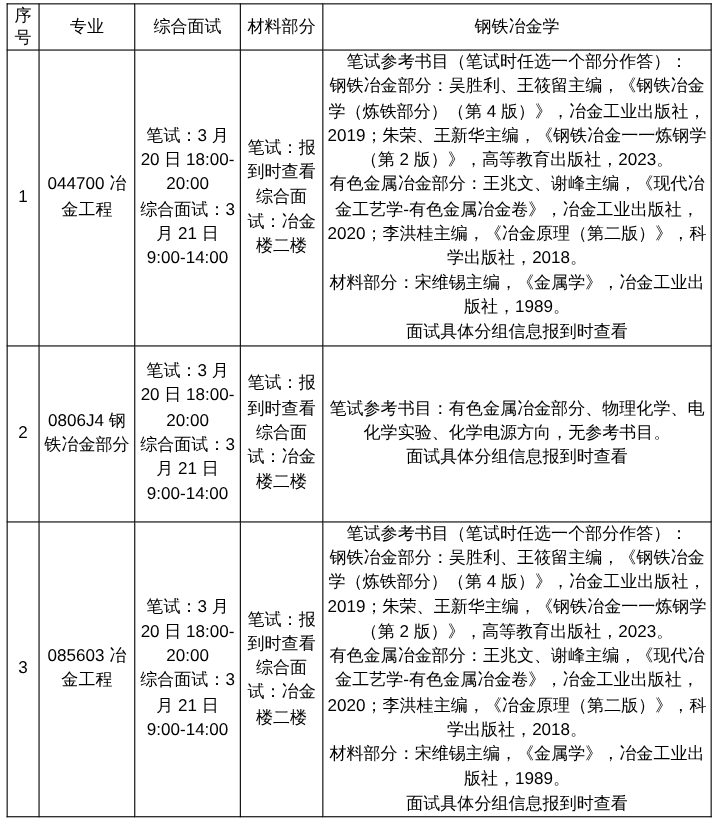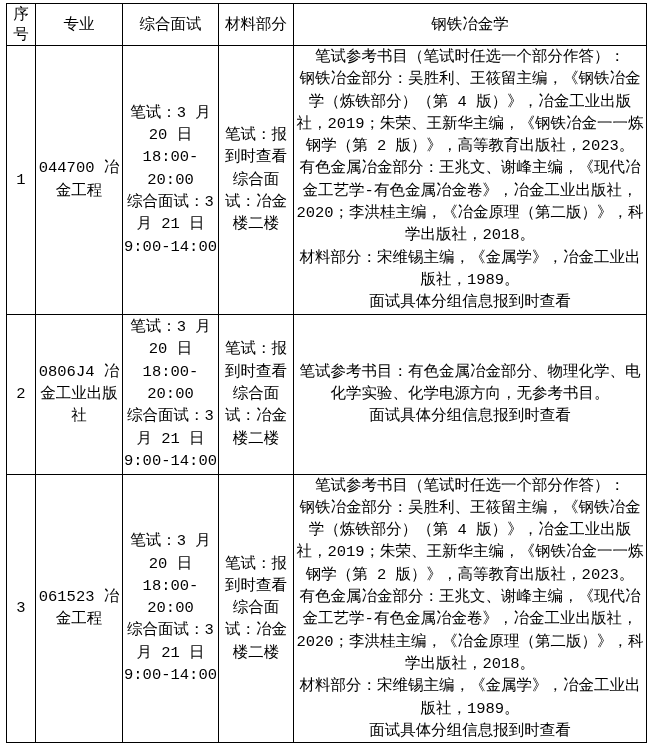--- a/index.html
+++ b/index.html
@@ -6,21 +6,21 @@
     margin: 0;
     padding: 0;
     background: #ffffff;
   }
   .page {
     width: 652px;
     height: 744px;
     background: #ffffff;
     box-sizing: border-box;
     padding: 3px 6px 5px 6px;
-    font-family: Liberation Mono, monospace;
+    font-family: Liberation Sans, sans-serif;
     color: #000000;
   }
   table.sched {
     border-collapse: collapse;
     table-layout: fixed;
     width: 640px;
     font-size: 15.5px;
     line-height: 22.3px;
     color: #000000;
     border: 1px solid #000000;
@@ -85,31 +85,31 @@
         <td class="c-loc">笔试：报到时查看
 综合面试：冶金楼二楼</td>
         <td class="c-notes">笔试参考书目（笔试时任选一个部分作答）：
 钢铁冶金部分：吴胜利、王筱留主编，《钢铁冶金学（炼铁部分）（第 4 版）》，冶金工业出版社，2019；朱荣、王新华主编，《钢铁冶金一一炼钢学（第 2 版）》，高等教育出版社，2023。
 有色金属冶金部分：王兆文、谢峰主编，《现代冶金工艺学-有色金属冶金卷》，冶金工业出版社，2020；李洪桂主编，《冶金原理（第二版）》，科学出版社，2018。
 材料部分：宋维锡主编，《金属学》，冶金工业出版社，1989。
 面试具体分组信息报到时查看</td>
       </tr>
       <tr class="row2">
         <td class="c-index">2</td>
-        <td class="c-major">0806J4 冶金工业出版社</td>
+        <td class="c-major">0806J4 钢铁冶金部分</td>
         <td class="c-time">笔试：3 月 20 日 18:00-20:00
 综合面试：3 月 21 日 9:00-14:00</td>
         <td class="c-loc">笔试：报到时查看
 综合面试：冶金楼二楼</td>
         <td class="c-notes">笔试参考书目：有色金属冶金部分、物理化学、电化学实验、化学电源方向，无参考书目。
 面试具体分组信息报到时查看</td>
       </tr>
       <tr class="row3">
         <td class="c-index">3</td>
-        <td class="c-major">061523 冶金工程</td>
+        <td class="c-major">085603 冶金工程</td>
         <td class="c-time">笔试：3 月 20 日 18:00-20:00
 综合面试：3 月 21 日 9:00-14:00</td>
         <td class="c-loc">笔试：报到时查看
 综合面试：冶金楼二楼</td>
         <td class="c-notes">笔试参考书目（笔试时任选一个部分作答）：
 钢铁冶金部分：吴胜利、王筱留主编，《钢铁冶金学（炼铁部分）（第 4 版）》，冶金工业出版社，2019；朱荣、王新华主编，《钢铁冶金一一炼钢学（第 2 版）》，高等教育出版社，2023。
 有色金属冶金部分：王兆文、谢峰主编，《现代冶金工艺学-有色金属冶金卷》，冶金工业出版社，2020；李洪桂主编，《冶金原理（第二版）》，科学出版社，2018。
 材料部分：宋维锡主编，《金属学》，冶金工业出版社，1989。
 面试具体分组信息报到时查看</td>
       </tr>

